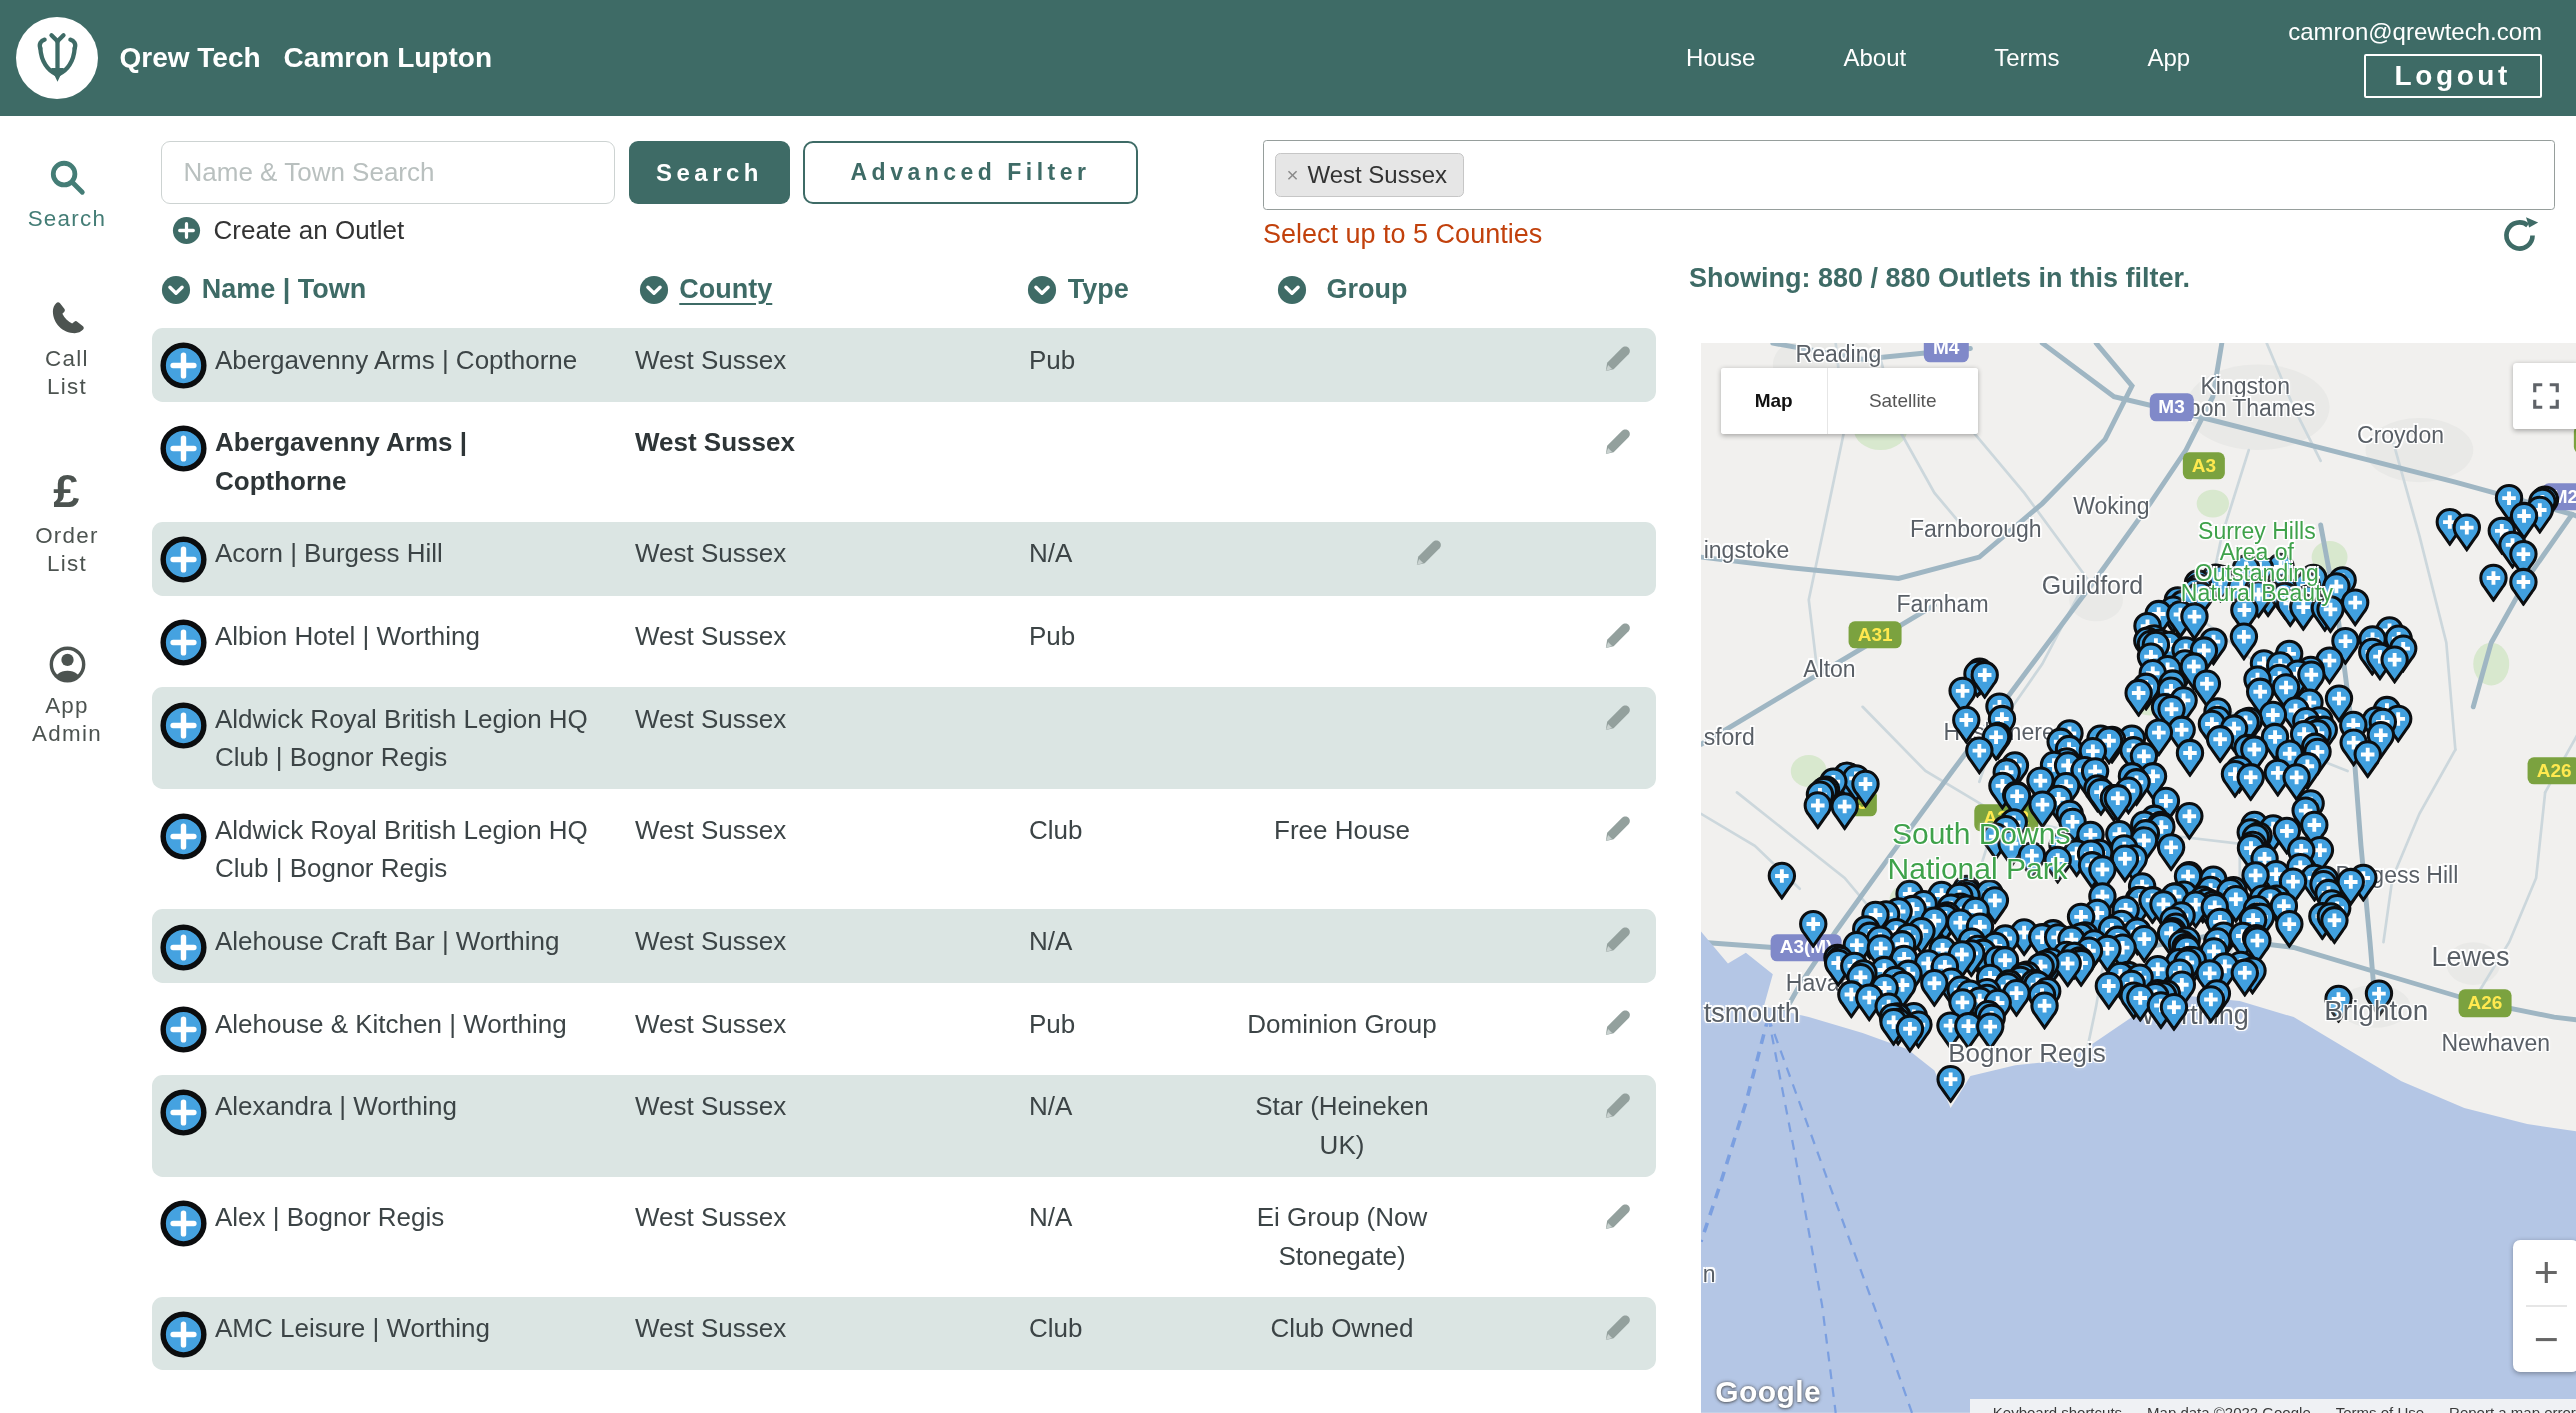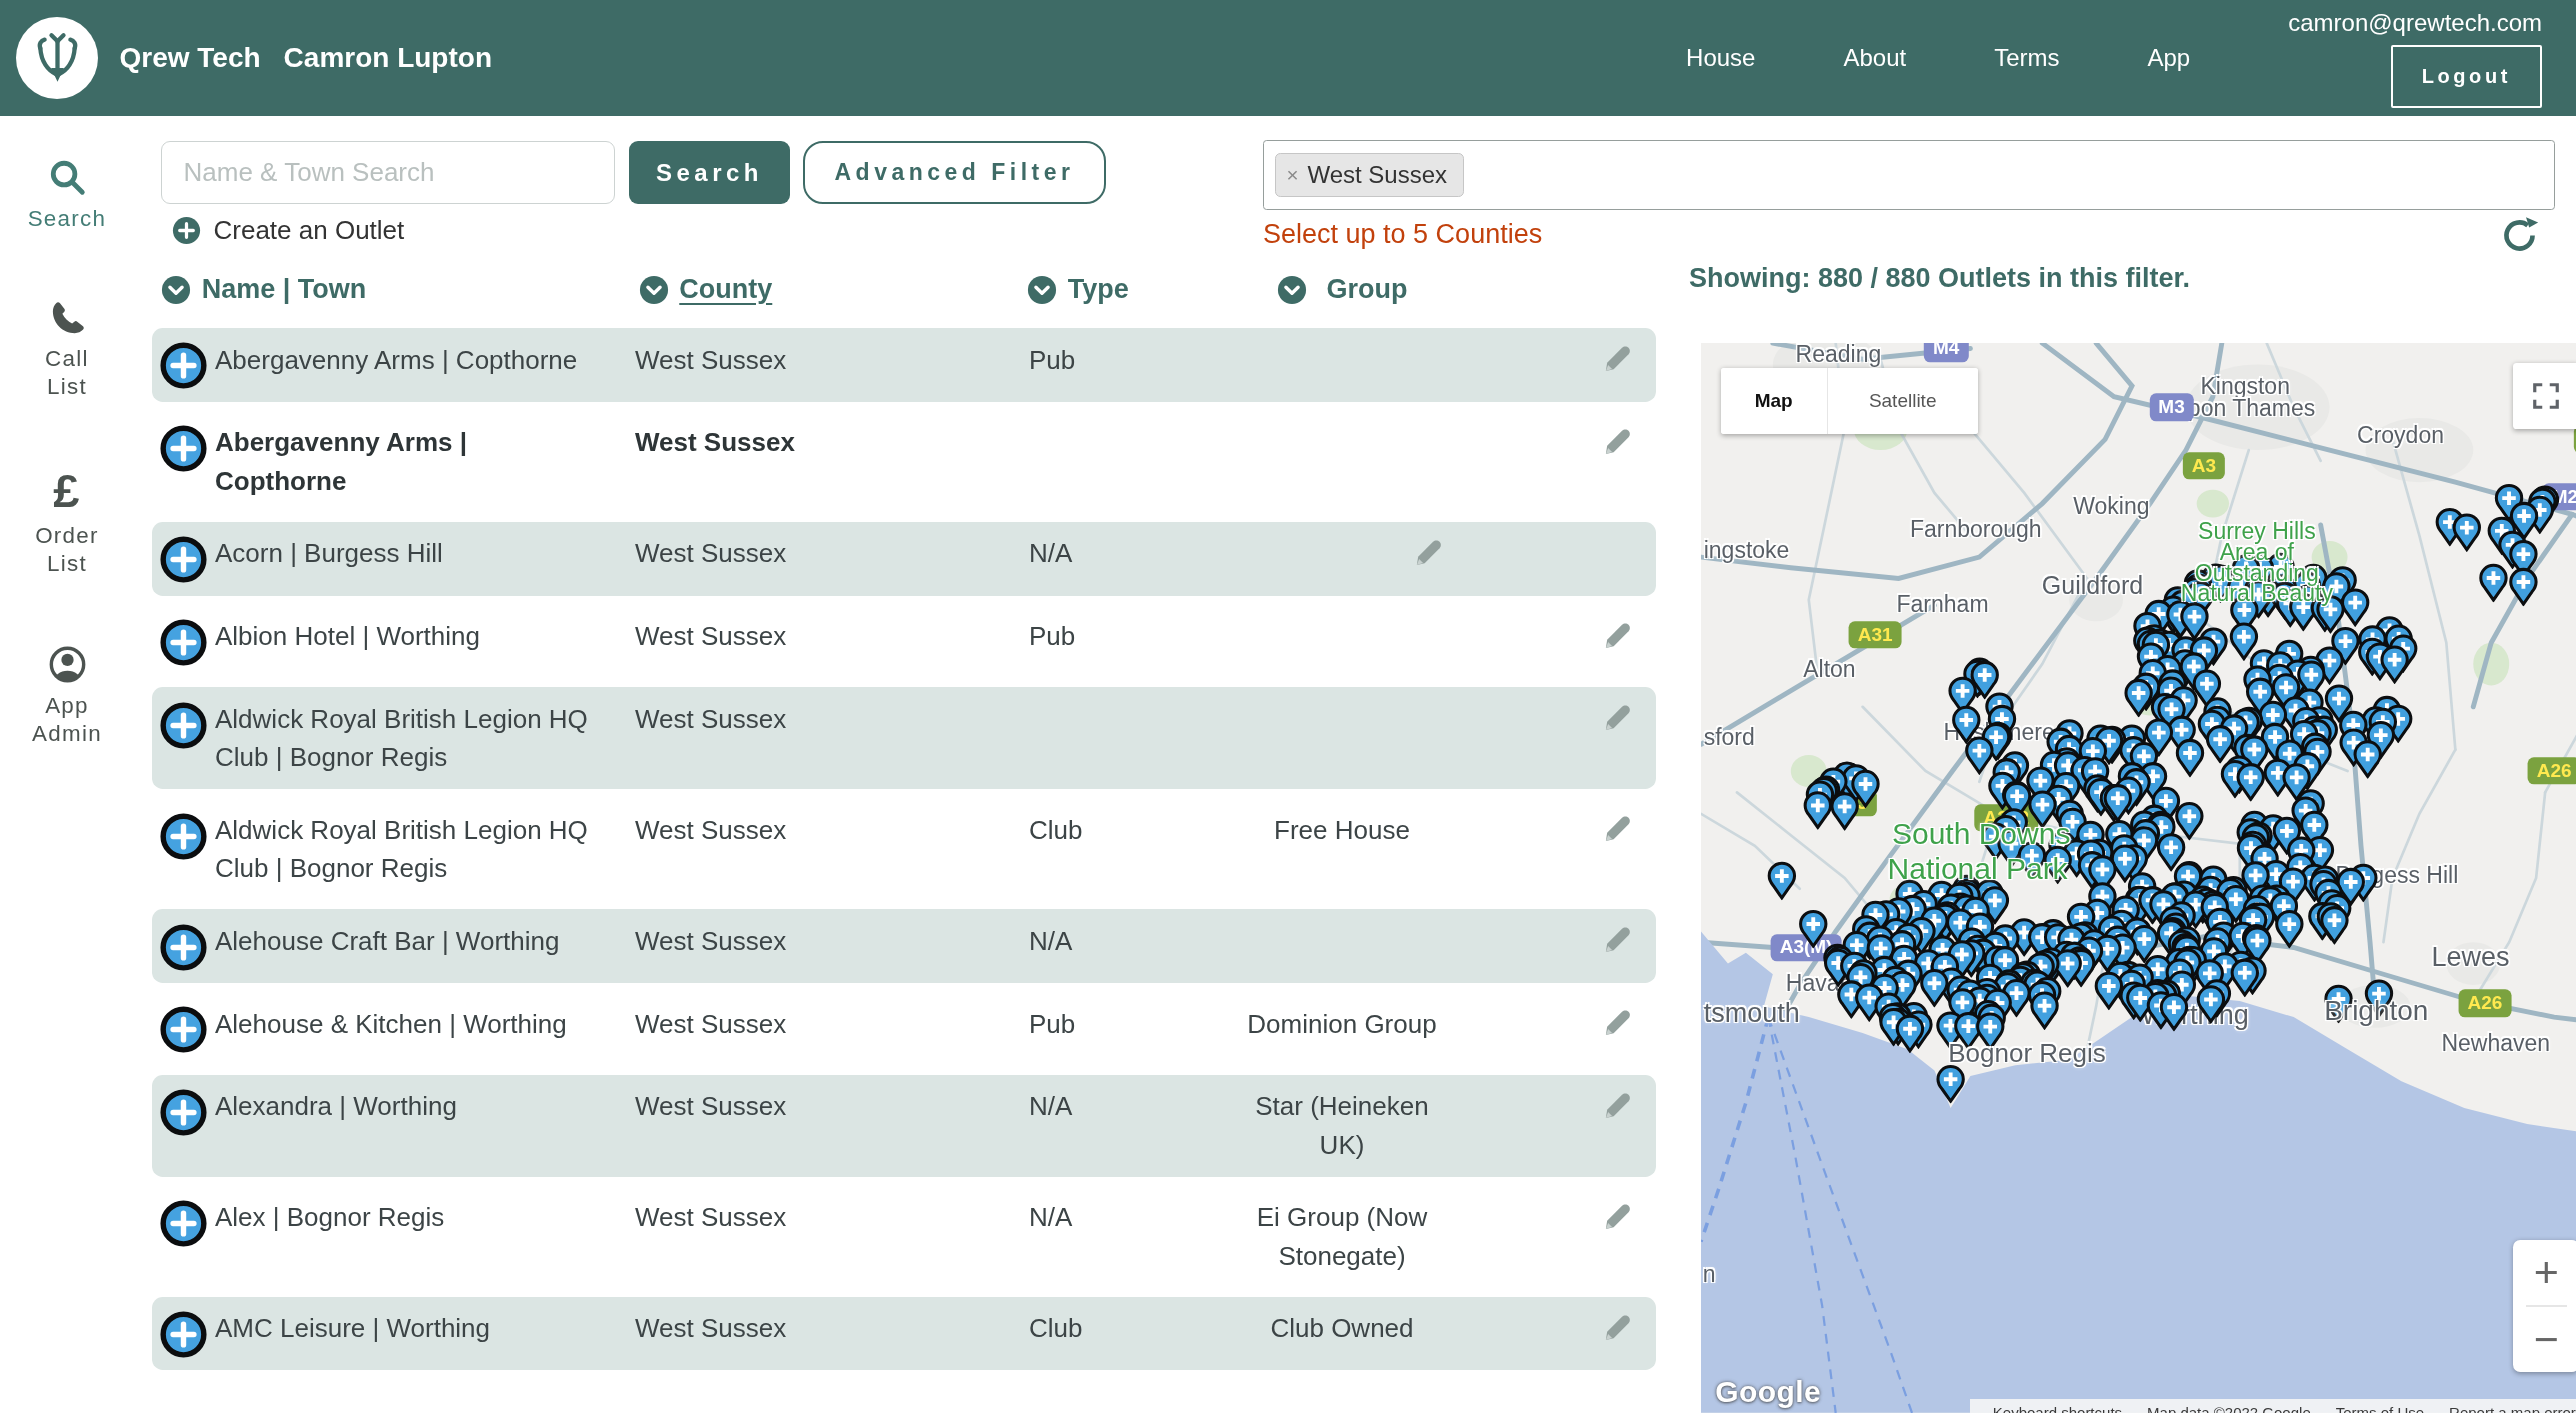--- a/index.html
+++ b/index.html
@@ -13,38 +13,38 @@
   .logo-circle{width:82px;height:82px;border-radius:50%;background:#fff;margin-left:16px;
           display:flex;align-items:center;justify-content:center;flex:0 0 auto;}
   .brand{color:#fff;font-weight:bold;font-size:28px;margin-left:21.5px;white-space:nowrap;}
   .username{color:#fff;font-weight:bold;font-size:28px;margin-left:23px;white-space:nowrap;}
   .nav-spacer{flex:1;}
   .nav-links{display:flex;align-items:center;}
   .nav-link{color:#fff;font-size:24px;margin:0 44px;cursor:pointer;white-space:nowrap;}
   .account{display:flex;flex-direction:column;align-items:flex-end;margin:0 34px 0 54px;gap:8px;}
   .email{color:#fff;font-size:24px;}
   .logout-btn{background:transparent;border:2.7px solid #fff;border-radius:2px;color:#fff;
-          font-family:inherit;font-size:20px;font-weight:bold;letter-spacing:3.6px;padding:18px 29px;cursor:pointer;}
+          font-family:inherit;font-size:28px;font-weight:bold;letter-spacing:3.6px;padding:4px 29px;cursor:pointer;}
 
   
   .sidebar{position:absolute;left:0;top:116px;width:134px;bottom:0;background:#fff;
           display:flex;flex-direction:column;align-items:center;padding-top:41px;gap:66px;}
   .side-item{display:flex;flex-direction:column;align-items:center;gap:7.2px;cursor:pointer;
           color:#4c5350;font-size:22.4px;letter-spacing:1.3px;text-align:center;line-height:1.25;}
   .side-item.active{color:#447d76;}
   .side-item .pound{font-size:47px;font-weight:bold;line-height:1;}
 
   
   .search-input{position:absolute;left:161px;top:141px;width:454px;height:63px;box-sizing:border-box;
           border:1.8px solid #cdd3d2;border-radius:9px;font-family:inherit;font-size:26px;padding:0 21.5px;color:#333;}
   .search-input::placeholder{color:#b9c0bf;}
   .btn-search{position:absolute;left:629px;top:141px;width:161px;height:63px;background:#3e6b66;color:#fff;
           border:none;border-radius:9px;font-family:inherit;font-size:24px;font-weight:bold;letter-spacing:4.5px;cursor:pointer;}
-  .btn-adv{position:absolute;left:803px;top:141px;width:303px;height:63px;background:#fff;color:#3e6b66;
-          border:2.7px solid #3e6b66;border-radius:20px;box-sizing:border-box;
+  .btn-adv{position:absolute;left:803px;top:141px;width:335px;height:63px;background:#fff;color:#3e6b66;
+          border:2.7px solid #3e6b66;border-radius:10px;box-sizing:border-box;
           font-family:inherit;font-size:23px;font-weight:bold;letter-spacing:4.5px;cursor:pointer;}
   .create-outlet{position:absolute;left:172px;top:215px;display:flex;align-items:center;gap:12.5px;
           font-size:26px;color:#333;cursor:pointer;}
 
   
   .county-box{position:absolute;left:1263px;top:140px;width:1292px;height:70px;box-sizing:border-box;
           border:1.8px solid #969e9c;border-radius:3.6px;background:#fff;display:flex;align-items:center;padding:0 10.7px;cursor:text;}
   .tag{background:#e6e6e6;border:0.9px solid #c6c6c6;border-radius:5.4px;font-size:24px;color:#333;
           padding:7.2px 16px 7.2px 10.7px;display:flex;align-items:center;gap:9px;}
   .tag-x{color:#8a8a8a;font-size:20.6px;cursor:pointer;}

